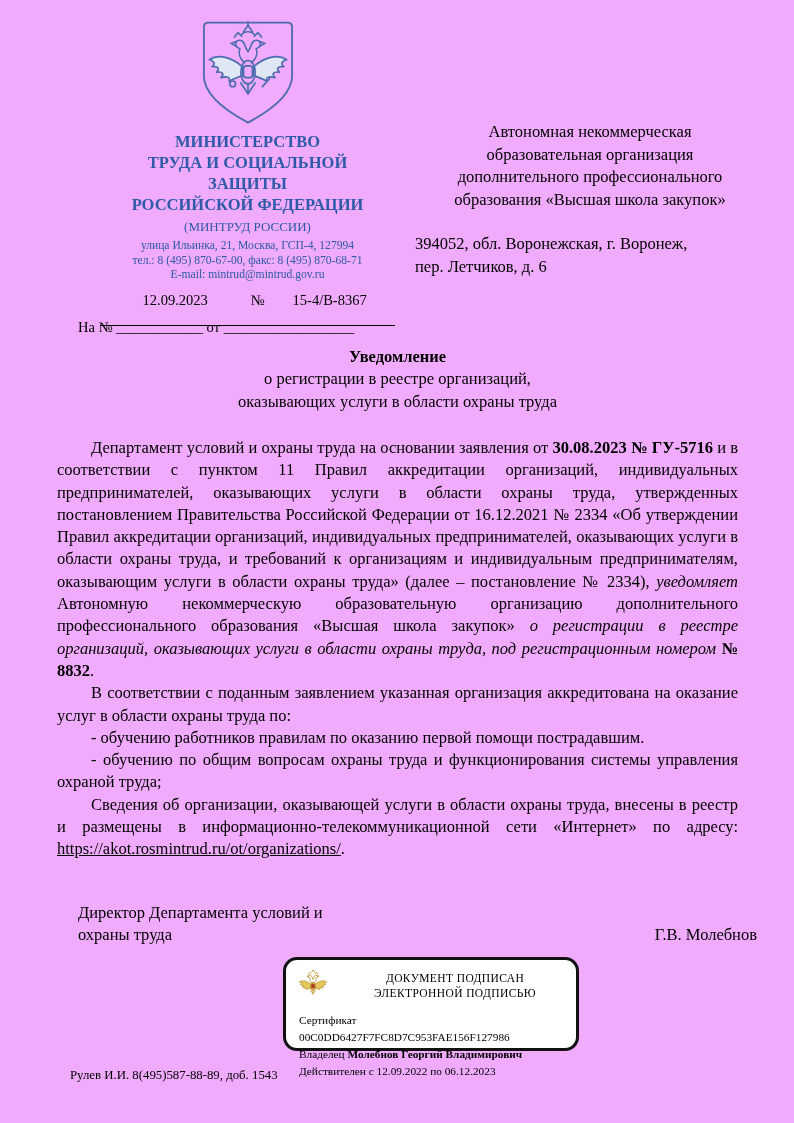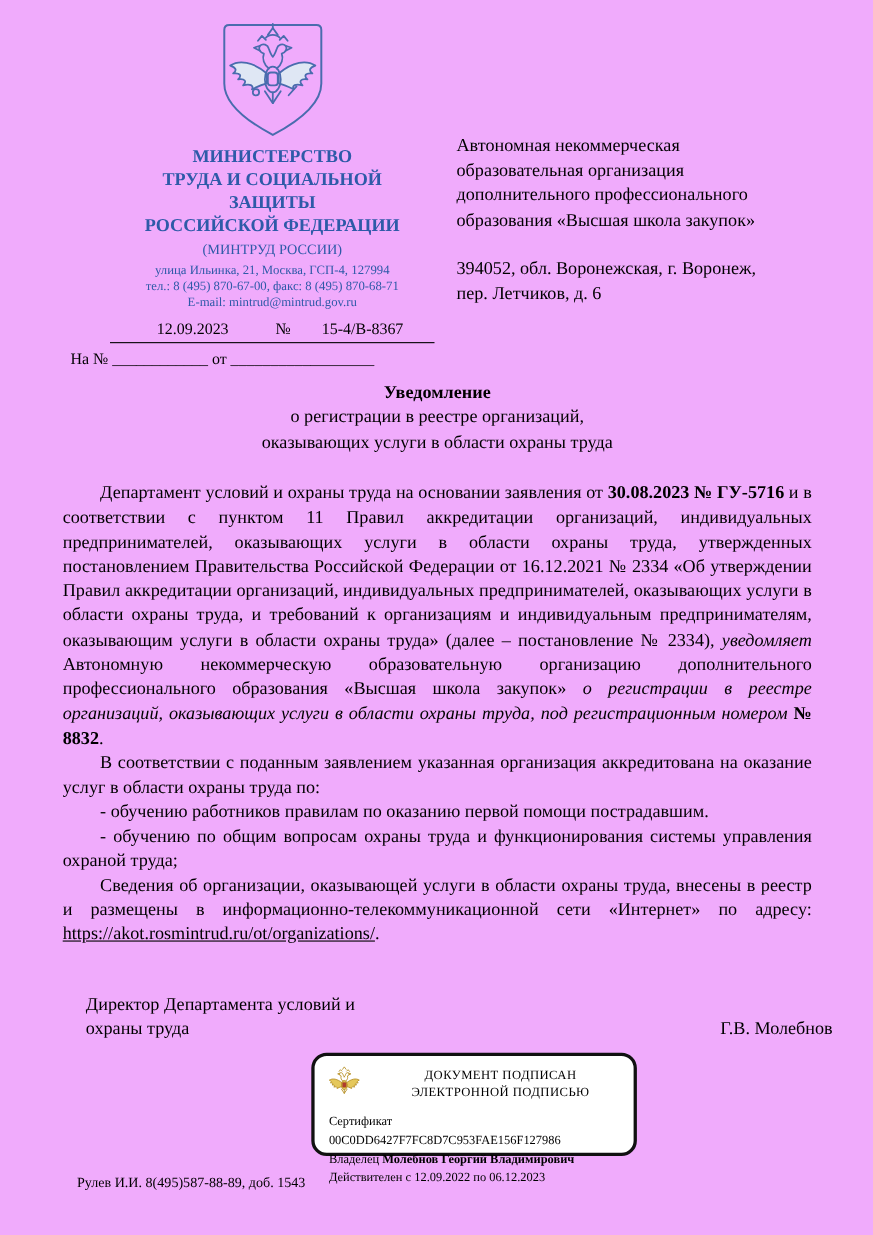--- a/index.html
+++ b/index.html
@@ -11,29 +11,29 @@
   .letterhead{position:absolute;left:100px;top:20px;width:295px;text-align:center;}
   .emblem-wrap{height:110px;}
   .emblem-svg{width:112px;height:108px;}
   .shield{fill:none;stroke:#4a6cae;stroke-width:2;}
   .eagle{fill:none;stroke:#4a6cae;stroke-width:1.8;stroke-linecap:round;stroke-linejoin:round;}
   .eagle .wing{fill:#dfe7f4;}
   .ministry-name{color:#2e5aa8;font-weight:bold;font-size:16.5px;line-height:21px;white-space:pre-line;margin-top:1px;}
   .ministry-short{color:#2e5aa8;font-size:13px;line-height:23px;}
   .ministry-contacts{color:#2e5aa8;font-size:11.6px;line-height:14.5px;white-space:pre-line;margin-top:1px;}
   .date-row{display:flex;align-items:flex-end;border-bottom:1px solid #000;margin-top:9px;
-    font-size:14.5px;padding-bottom:2px;}
+    font-size:14.5px;padding-bottom:16px;}
   .date-cell{flex:1.15;text-align:center;}
   .num-cell{flex:1;text-align:center;}
   
   .recipient{position:absolute;left:415px;top:121px;width:350px;font-size:16.5px;line-height:22.5px;}
-  .recipient-name{white-space:pre-line;}
+  .recipient-name{white-space:pre-line;text-align:center;}
   .recipient-address{white-space:pre-line;margin-top:22px;}
   
-  .ref-line{position:absolute;left:64px;top:319px;font-size:14.5px;}
+  .ref-line{position:absolute;left:78px;top:319px;font-size:14.5px;}
   
   .doc-title{position:absolute;left:57px;top:346px;width:681px;text-align:center;
     font-size:16.5px;line-height:22.3px;}
   .doc-title .head{font-weight:bold;}
   .doc-title .subtitle{white-space:pre-line;}
   
   .body-text{position:absolute;left:57px;top:437px;width:681px;font-size:16.5px;
     line-height:22.3px;text-align:justify;}
   .body-text p{margin:0;text-indent:34px;}
   .seg-b{font-weight:bold;}

